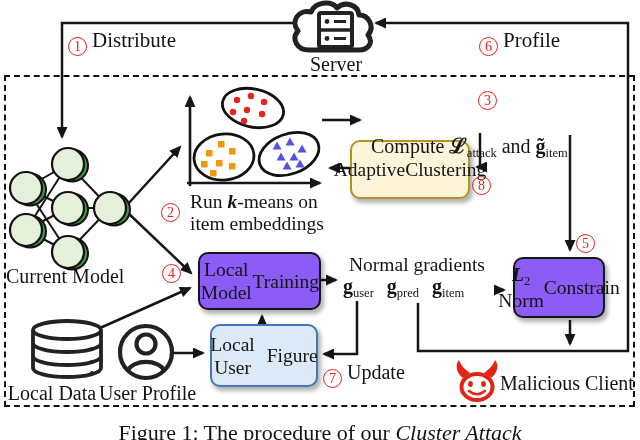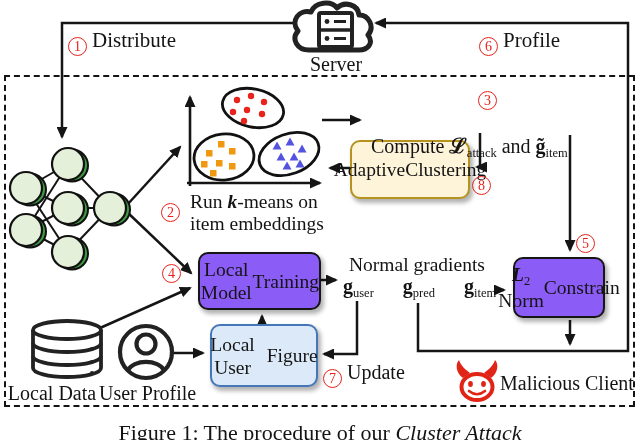--- a/index.html
+++ b/index.html
@@ -220,30 +220,31 @@
   <div class="lbl f20" style="left:371px;top:107px;margin-top:28px;">
     <span>Compute </span><span class="lsym">ℒ</span><sub class="s">attack</sub><span> and </span><span class="gsym">g̃</span><sub class="s">item</sub>
   </div>
 
   <span class="cnum cnum-solo" style="left:162px;top:264px;">4</span>
   <span class="cnum cnum-solo" style="left:576px;top:234px;">5</span>
   <span class="cnum cnum-solo" style="left:472px;top:176px;">8</span>
 
   <div class="lbl f19" style="left:349px;top:254px;">Normal gradients</div>
 
-  <div class="lbl f20" style="left:343px;top:275px;display:flex;gap:29px;">
+  <div class="lbl f20" style="left:343px;top:275px;display:flex;gap:13px;">
     <span><span class="gsym">g</span><sub class="s">user</sub></span>
     <span><span class="gsym">g</span><sub class="s">pred</sub></span>
     <span><span class="gsym">g</span><sub class="s">item</sub></span>
   </div>
 
   <div class="lbl f20" style="left:323px;top:361px;">
     <span class="cnum">7</span><span>Update</span>
   </div>
 
+  <div class="lbl f20" style="left:6px;top:265px;">Current Model</div>
   <div class="lbl f20 ctr" style="left:0px;top:382px;width:104px;">Local Data</div>
   <div class="lbl f20" style="left:99px;top:382px;">User Profile</div>
   <div class="lbl f20" style="left:500px;top:372px;">Malicious Client</div>
 
   <div class="lbl ctr" style="left:0px;top:421px;width:640px;font-size:22px;">
     <span>Figure 1: The procedure of our </span><span class="ital">Cluster Attack</span>
   </div>
 
 </div>
 

